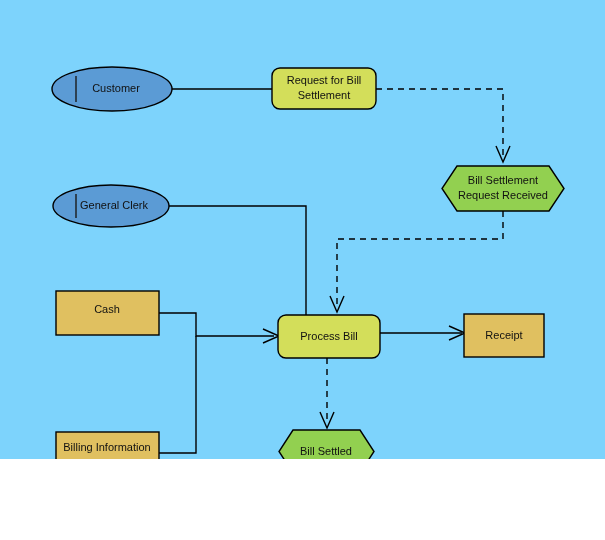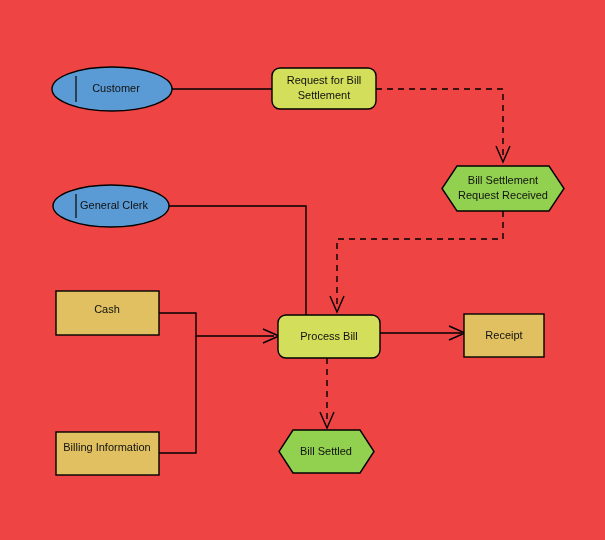--- a/index.html
+++ b/index.html
@@ -8,23 +8,23 @@
     background: #ffffff;
   }
   body {
     width: 605px;
     height: 540px;
     font-family: "Liberation Sans", sans-serif;
   }
   #diagram-root {
     position: relative;
     width: 605px;
-    height: 540px;
+    height: 459px;
     overflow: hidden;
-    background: #ef4444;
+    background: #7dd3fc;
   }
   svg#flow-svg {
     display: block;
     width: 605px;
     height: 540px;
   }
   .node-label {
     font-family: "Liberation Sans", sans-serif;
     font-size: 11px;
     fill: #111111;

